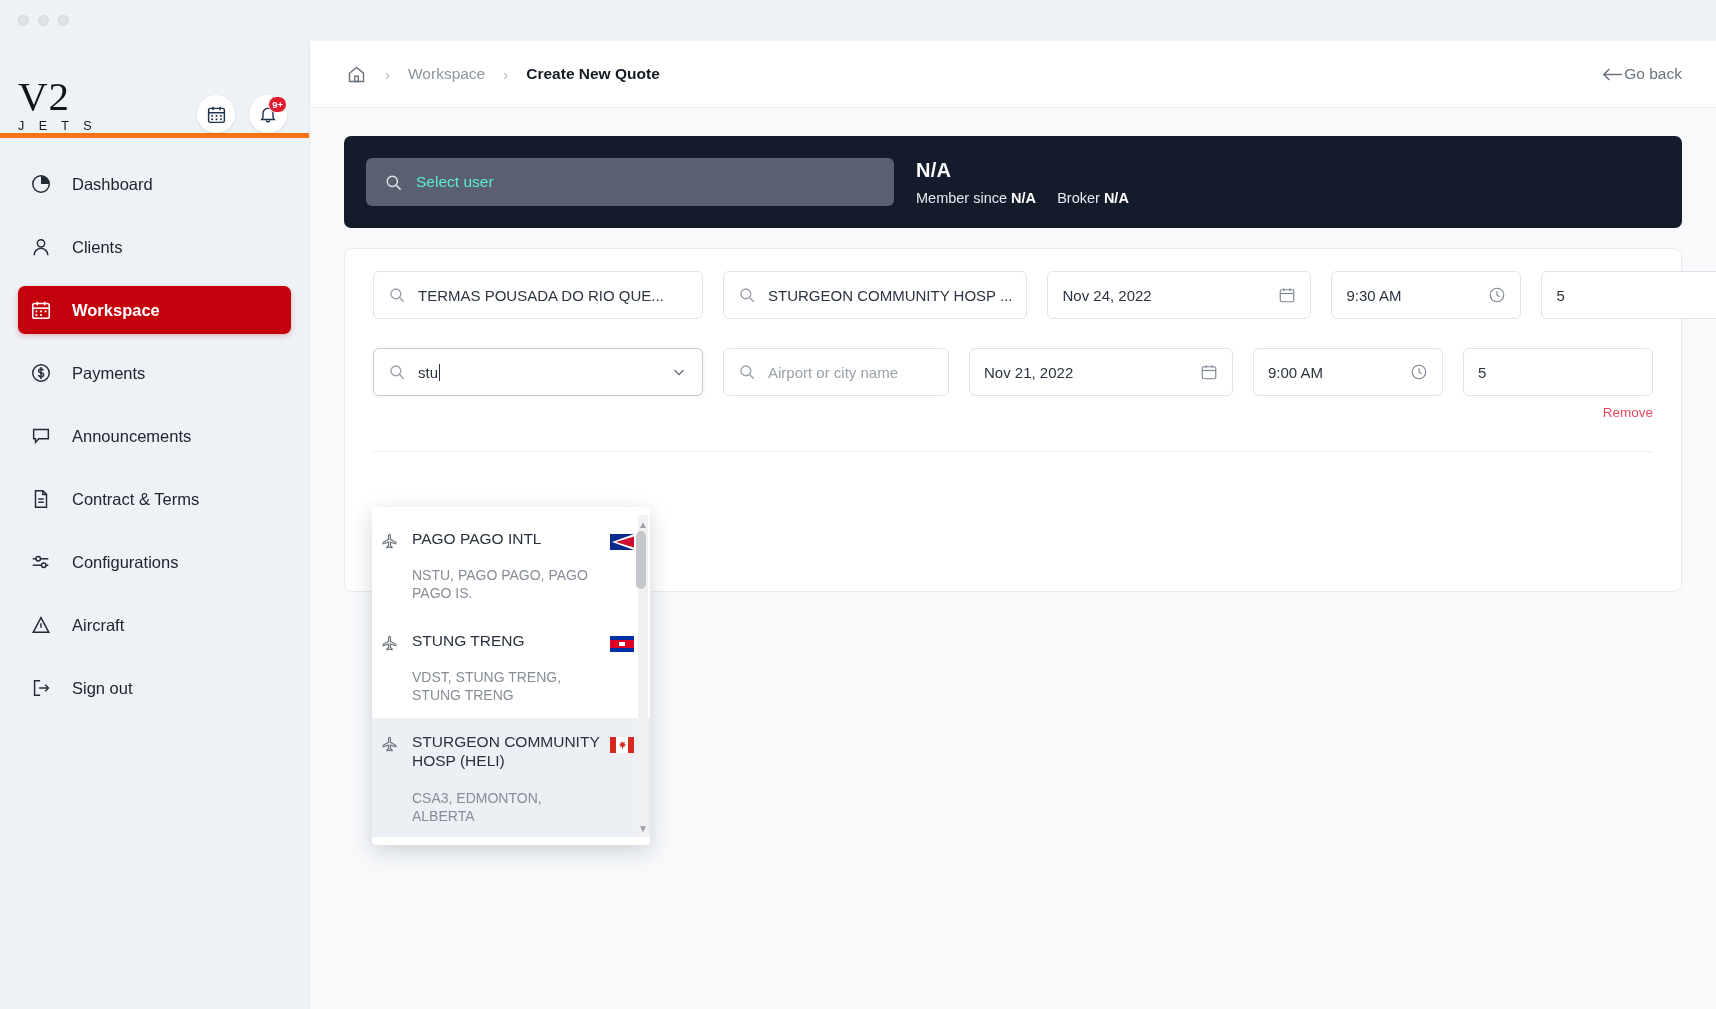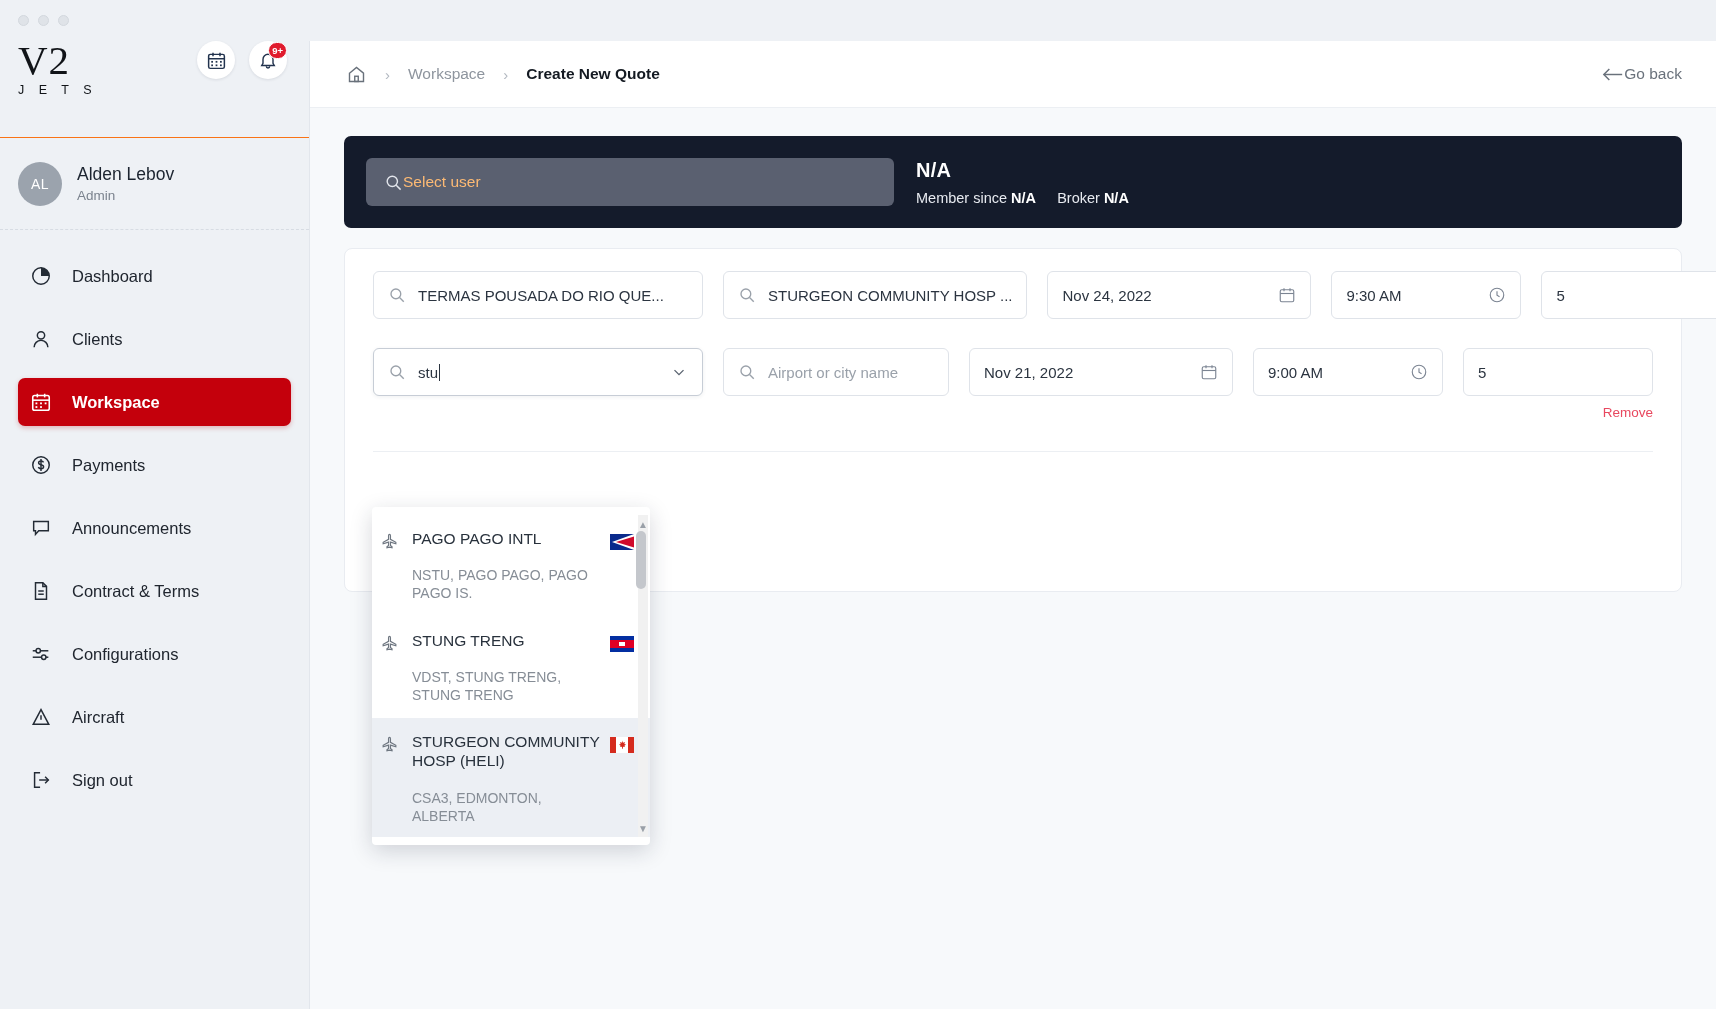--- a/index.html
+++ b/index.html
@@ -38,23 +38,23 @@
     width: 310px;
     flex: 0 0 310px;
     background: #eef1f5;
     border-right: 1px solid #e2e6ec;
     display: flex;
     flex-direction: column;
   }
   .brand-row {
     height: 97px;
     display: flex;
-    align-items: flex-start;
+    align-items: flex-end;
     padding: 0 22px 0 18px;
-    border-bottom: 1px solid #f97316;
+    border-bottom: 5px solid #f97316;
   }
   .logo { width: 86px; }
   .logo-v2 {
     font-family: "Liberation Serif", serif;
     font-size: 41px;
     letter-spacing: 1px;
     color: #111418;
     line-height: 0.95;
     font-weight: 400;
   }
@@ -146,21 +146,21 @@
     padding: 0 22px;
   }
   .userpick {
     width: 528px; height: 48px;
     background: #5a6070;
     border-radius: 6px;
     display: flex; align-items: center;
     padding: 0 18px;
     flex: 0 0 528px;
   }
-  .userpick .ph { color: #fdba74; font-size: 15.5px; }
+  .userpick .ph { color: #5eead4; font-size: 15.5px; margin-left: 13px; }
   .banner-info { margin-left: 22px; color: #fff; }
   .banner-na { font-size: 20px; font-weight: bold; letter-spacing: .3px; }
   .banner-sub { font-size: 14.5px; margin-top: 8px; color: #e7eaf0; }
   .banner-sub b { color: #ffffff; }
   .banner-sub .gap { display: inline-block; width: 13px; }
 
   
   .card {
     margin-top: 20px;
     background: #ffffff;
@@ -290,27 +290,20 @@
               <svg width="20" height="20" viewBox="0 0 24 24" fill="none" stroke="#22334e" stroke-width="1.7">
                 <path d="M18 16v-5a6 6 0 0 0-12 0v5l-1.5 2.5h15L18 16z"></path>
                 <path d="M10 19.5a2 2 0 0 0 4 0"></path>
               </svg>
             </span>
             <span class="badge">9+</span>
           </div>
         </div>
       </div>
 
-      <div class="user-row">
-        <div class="avatar">AL</div>
-        <div>
-          <div class="user-name">Alden Lebov</div>
-          <div class="user-role">Admin</div>
-        </div>
-      </div>
 
       <div class="nav">
 
         <div class="nav-item">
           <span class="ic">
             <svg width="22" height="22" viewBox="0 0 24 24" fill="none" stroke="#232b35" stroke-width="1.6">
               <circle cx="12" cy="12" r="9"></circle>
               <path d="M12 12V3a9 9 0 0 1 9 9z" fill="#232b35" stroke="none"></path>
             </svg>
           </span>

